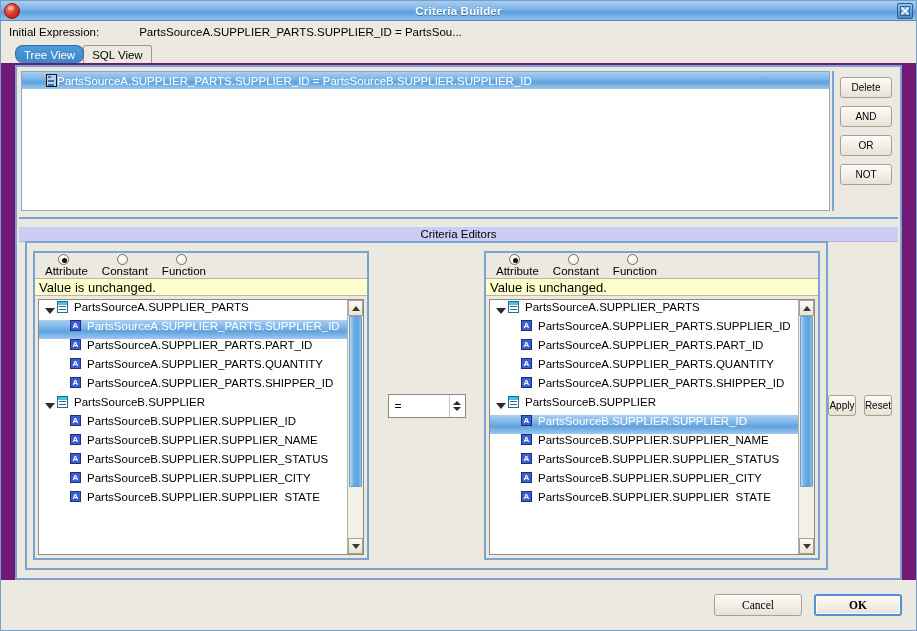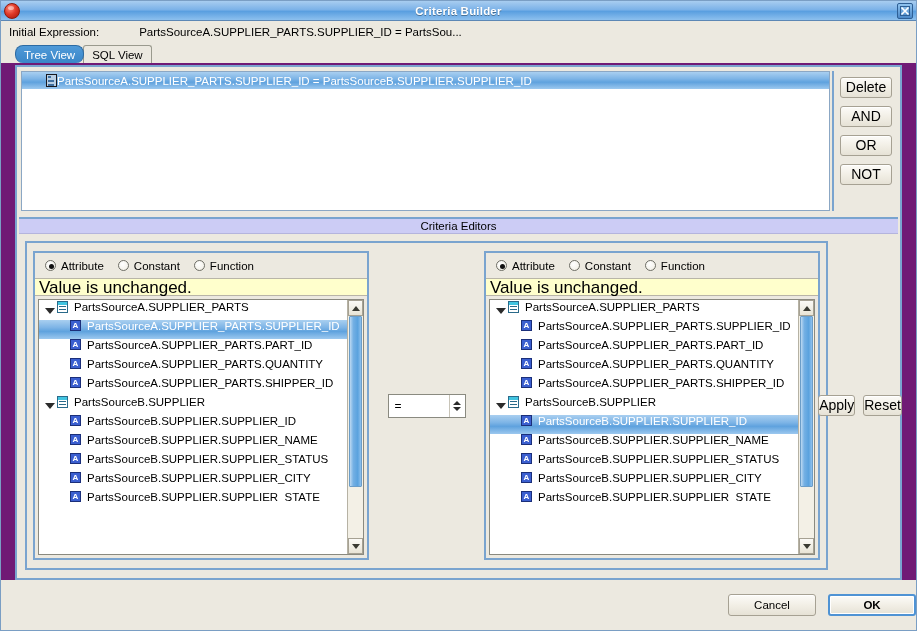--- a/index.html
+++ b/index.html
@@ -127,37 +127,38 @@
   #btncol {
     width:66px; flex:0 0 auto;
     padding-top:6px;
     display:flex; flex-direction:column; align-items:center; gap:8px;
     background:#ece9e0;
     border-left:2px solid #7aa4cf;
     margin:2px 0 2px 2px;
   }
   .jbtn {
     width:52px; height:21px; line-height:19px; text-align:center;
-    font-size:14px; color:#000;
+    font-size:10px; color:#000;
     background:linear-gradient(to bottom,#fcfbf8 0%,#f2efe6 50%,#e6e2d6 100%);
     border:1px solid #a6a193; border-radius:3px;
     cursor:pointer;
     box-shadow:inset 0 1px 0 #ffffff;
   }
 
   
   #editors-section {
     position:absolute; left:2px; right:2px; top:150px; bottom:2px;
     border-top:2px solid #7aa4cf;
     background:#ece9e0;
   }
   #editors-title {
     height:15px; line-height:15px; text-align:center;
     background:#ccccf5; color:#000; font-size:11.5px;
     border-bottom:1px solid #b4b4dd;
+    margin-top:8px;
   }
   #editors-body {
     position:absolute; left:0; right:0; top:16px; bottom:0;
     padding:6px;
     display:flex;
   }
   #editors-frame {
     flex:1 1 auto;
     border:2px solid #7aa4cf;
     background:#ece9e0;
@@ -171,36 +172,36 @@
     width:336px; flex:0 0 auto;
     border:2px solid #7aa4cf;
     background:#ece9e0;
     display:flex; flex-direction:column;
   }
   .radio-row {
     height:26px; display:flex; align-items:center;
     padding-left:10px; gap:0;
     border-bottom:1px solid #b9b5a8;
   }
-  .radio-item { display:flex; align-items:center; cursor:pointer; margin-right:14px; }
+  .radio-item { display:flex; align-items:center; cursor:pointer; margin-right:14px;flex-direction:column; }
   .radio-dot {
     width:11px; height:11px; border-radius:50%;
     border:1px solid #6e6e66;
     background:radial-gradient(circle at 40% 35%, #ffffff 0%, #f4f2ea 70%, #dad6c8 100%);
     margin-right:5px; position:relative; flex:0 0 auto;
   }
   .radio-item.sel .radio-dot::after {
     content:""; position:absolute; left:2.5px; top:2.5px;
     width:5px; height:5px; border-radius:50%; background:#111;
   }
   .radio-label { font-size:11.5px; color:#000; }
   .status-strip {
     height:17px; line-height:17px;
     background:#ffffcc; border-bottom:1px solid #b9b5a8;
-    padding-left:4px; font-size:17px; color:#000;
+    padding-left:4px; font-size:13px; color:#000;
   }
   .tree-wrap {
     flex:1 1 auto; margin:3px;
     background:#ffffff; border:1px solid #8a8a80;
     display:flex; overflow:hidden;
   }
   .tree-list {
     flex:1 1 auto; overflow:hidden; padding-top:1px;
   }
   .tree-row {
@@ -295,22 +296,23 @@
   #ar-col {
     width:64px; flex:0 0 auto;
     display:flex; flex-direction:row; align-items:center; justify-content:center;
     gap:8px;
   }
 
   
   #footer {
     position:absolute; left:0; right:0; bottom:0; height:50px;
     display:flex; align-items:center; justify-content:flex-end;
-    gap:12px;
-    background:#ece9e0;
+    padding-right:14px; gap:12px;
+    background:#ece9e0;
+    font-family:Liberation Serif, serif;
   }
   .footer-btn {
     width:88px; height:22px; line-height:20px; text-align:center;
     font-size:11.5px; color:#000;
     background:linear-gradient(to bottom,#fcfbf8 0%,#f2efe6 50%,#e6e2d6 100%);
     border:1px solid #a6a193; border-radius:3px;
     cursor:pointer; box-shadow:inset 0 1px 0 #ffffff;
   }
   .footer-btn.default {
     border:2px solid #4f93d4;

